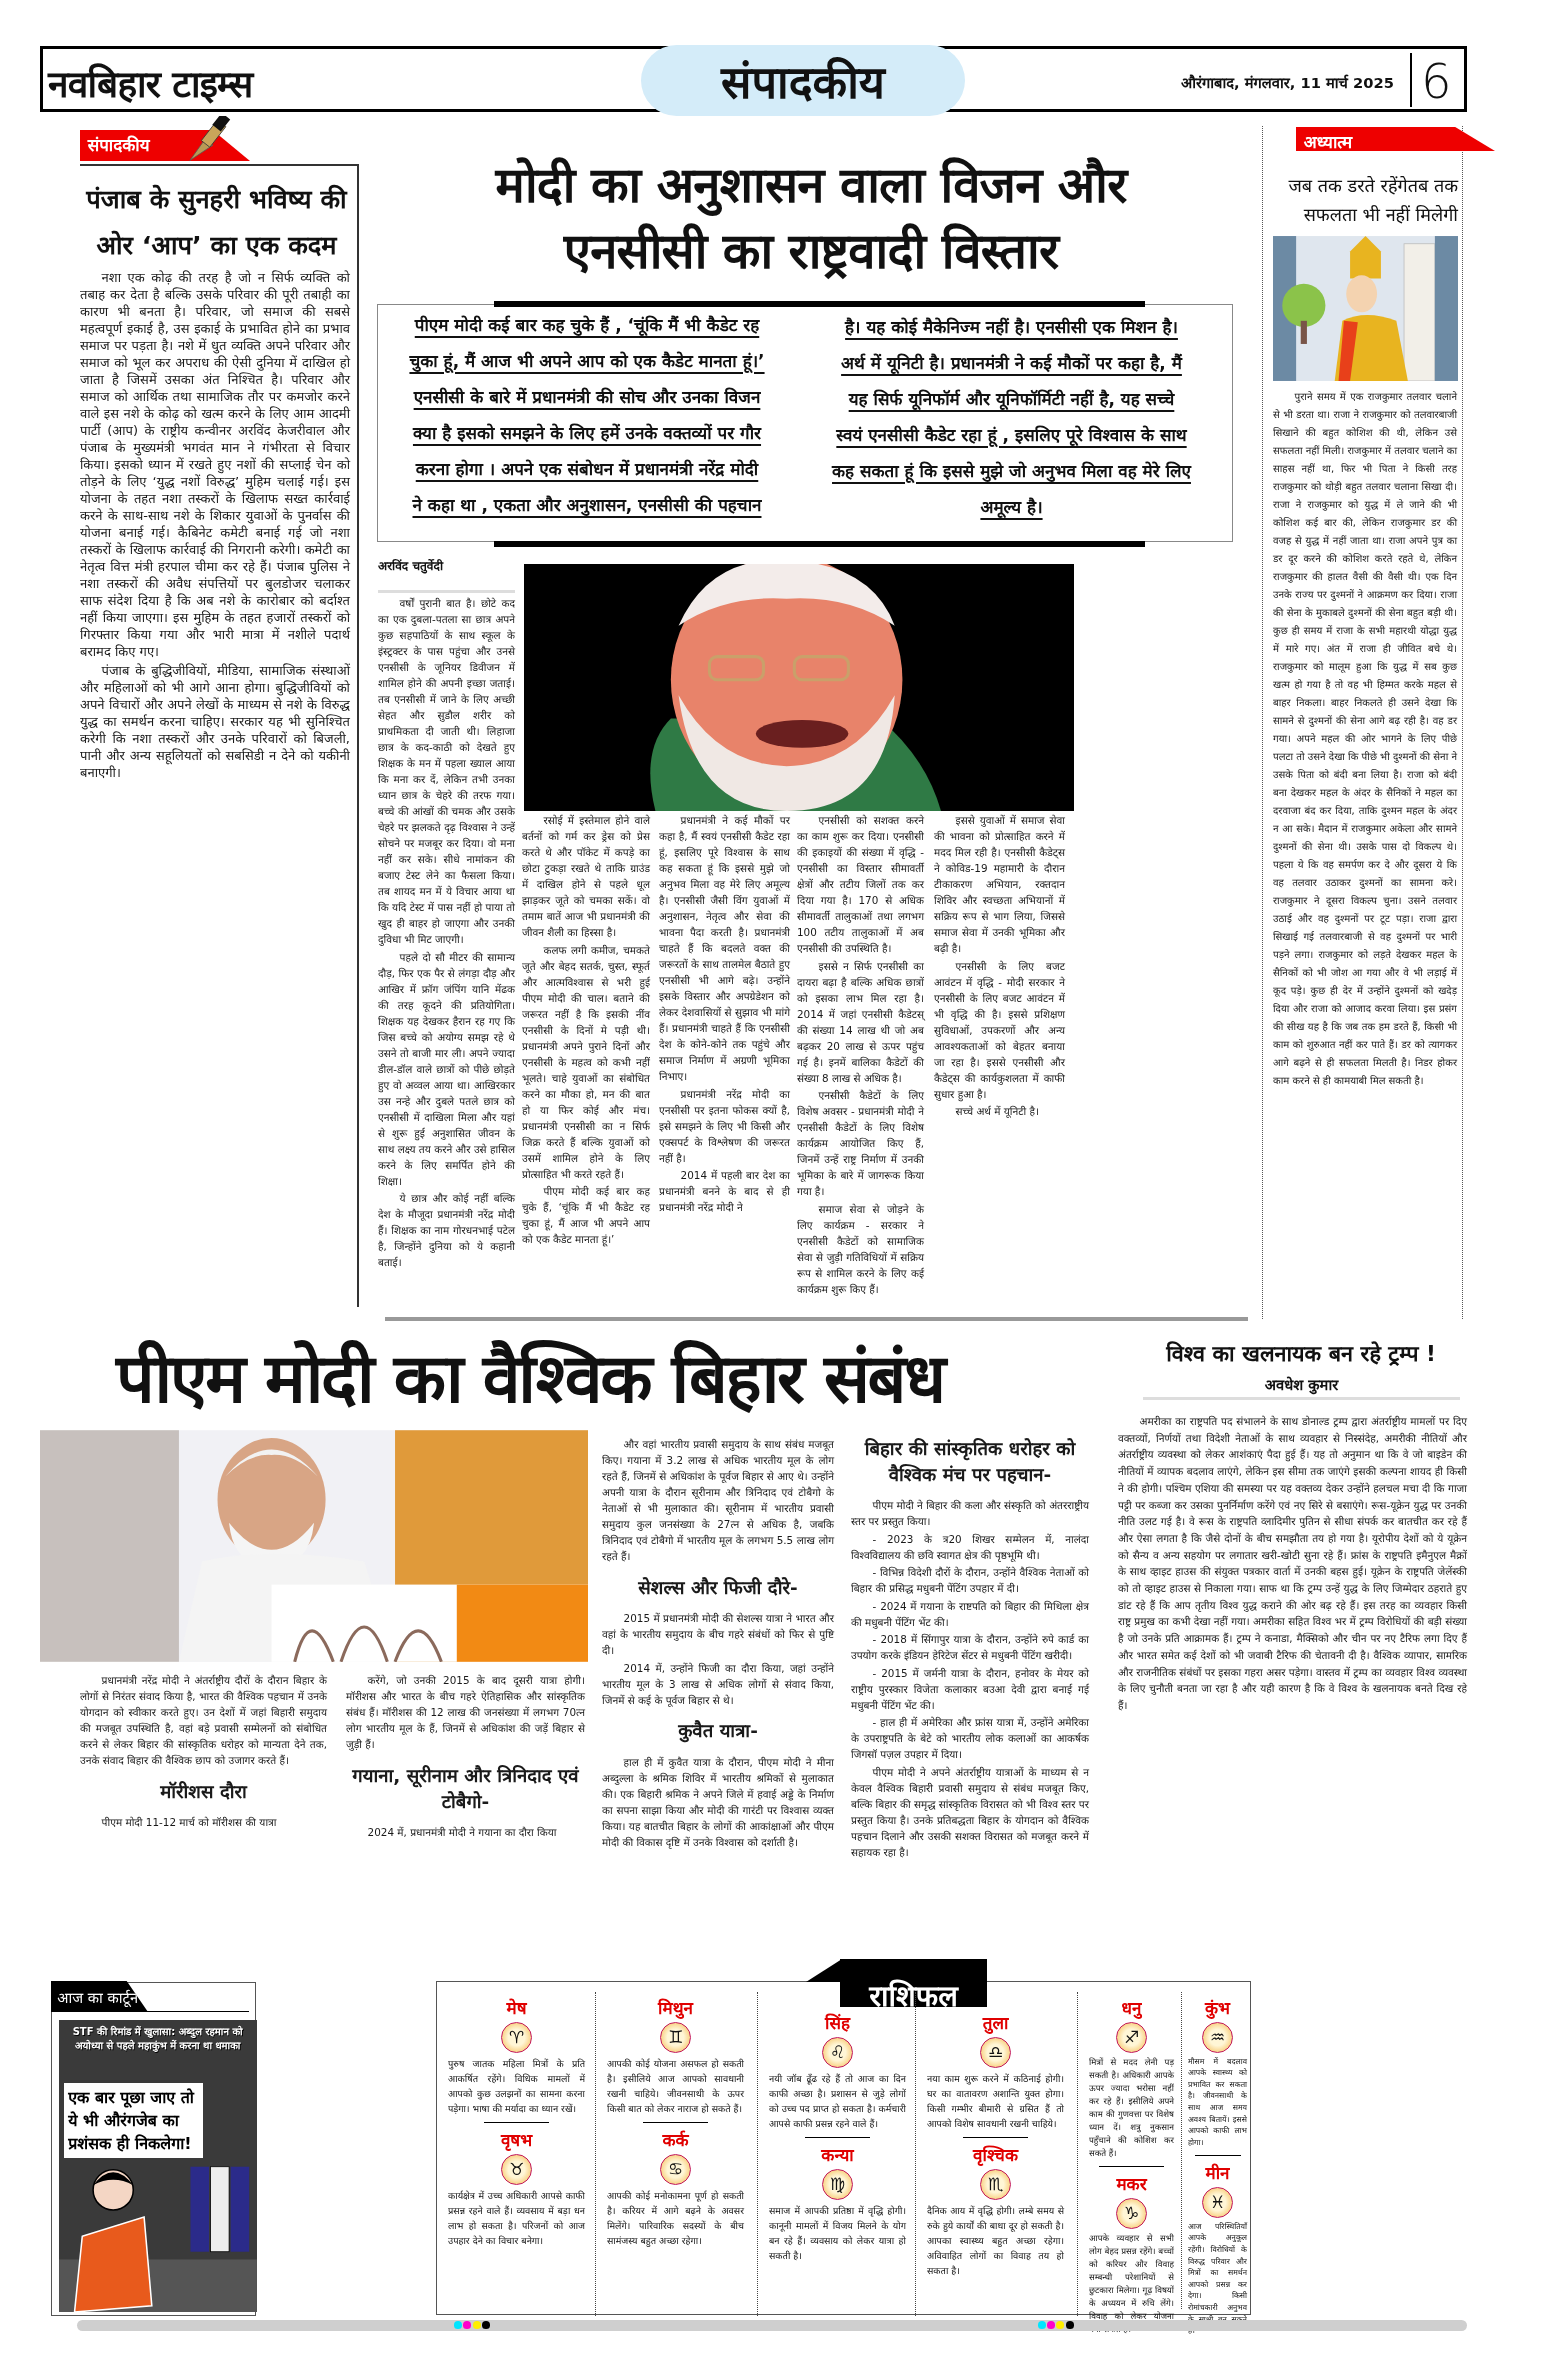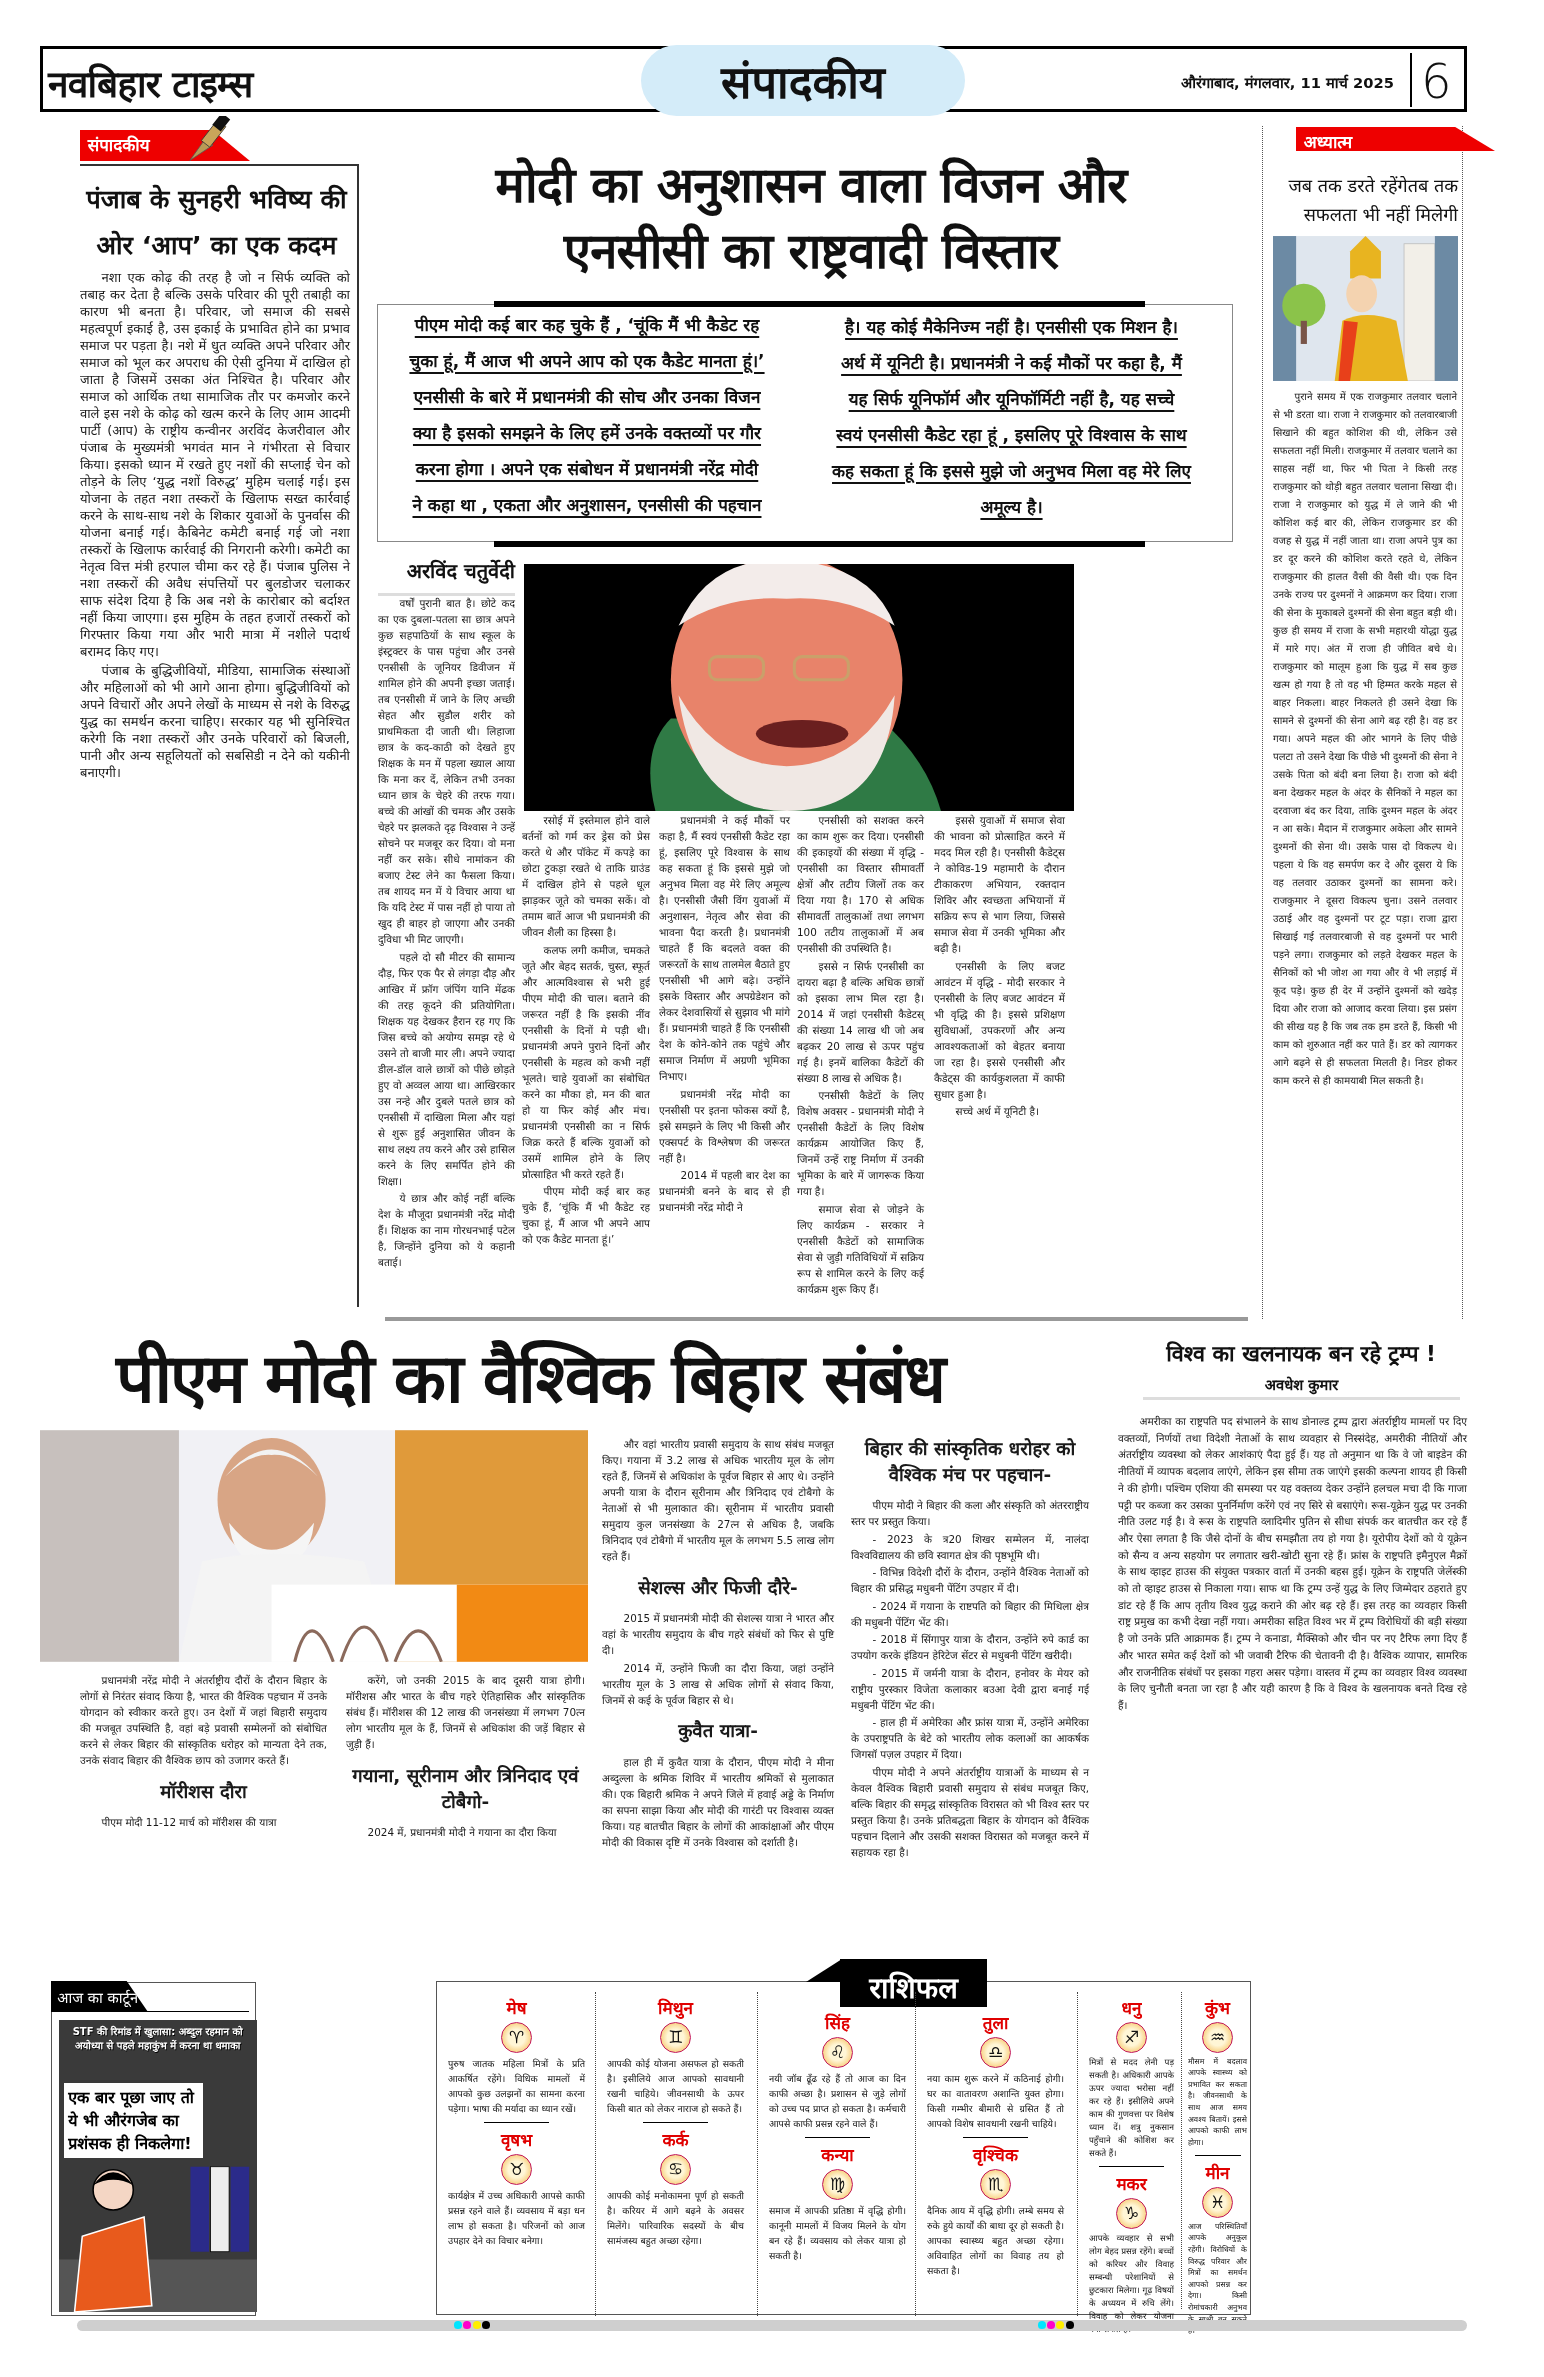--- a/index.html
+++ b/index.html
@@ -28,21 +28,21 @@
   
   #lead-head { left: 371px; top: 153px; width: 880px; text-align: center; font-size: 49px; font-weight: bold; line-height: 66px; letter-spacing: -0.8px; }
   #quote-box { left: 377px; top: 304px; width: 856px; height: 238px; border: 1.2px solid #888; }
   #quote-bar-top { left: 494px; top: 301px; width: 651px; height: 6.2px; background: #000; }
   #quote-bar-bot { left: 494px; top: 541px; width: 651px; height: 6.2px; background: #000; }
   .quote-col { font-size: 17px; font-weight: bold; line-height: 36px; text-align: center; }
   .quote-col span { text-decoration: underline; text-decoration-thickness: 2.3px; text-underline-offset: 4.6px; }
   #quote-left { left: 386px; top: 307px; width: 402px; }
   #quote-right { left: 803px; top: 309px; width: 417px; }
 
-  #byline-1 { left: 378px; top: 557px; width: 137px; text-align: right; font-size: 20px; font-weight: bold; border-bottom: 3.1px solid #ddd; padding-bottom: 9px; }
+  #byline-1 { left: 378px; top: 557px; width: 137px; text-align: left; font-size: 12px; font-weight: bold; border-bottom: 3.1px solid #ddd; padding-bottom: 16px; }
   #lead-col1 { left: 378px; top: 595px; width: 137px; }
   #modi-photo { left: 524px; top: 564px; width: 550px; height: 247px; background: #000; overflow: hidden; }
   #lead-col2 { left: 522px; top: 812px; width: 128px; }
   #lead-col3 { left: 659px; top: 812px; width: 131px; }
   #lead-col4 { left: 797px; top: 812px; width: 127px; }
   #lead-col5 { left: 934px; top: 568px; width: 131px; }
   #lead-bottom-rule { left: 385px; top: 1317px; width: 863px; height: 3.9px; background: #999; }
 
   
   #adh-box { left: 1262px; top: 126px; width: 201px; height: 1193px; border-left: 0.8px dotted #555; border-right: 0.8px dotted #555; }
@@ -66,21 +66,21 @@
   #trump-body { left: 1118px; top: 1413px; width: 349px; font-size: 10.4px; line-height: 16.7px; }
 
   
   #cartoon-box { left: 51px; top: 1982px; width: 205px; height: 334px; border: 1.5px solid #555; }
   #cartoon-tab { left: 51px; top: 1981px; width: 97px; height: 31px; background: #000; color: #fff; font-size: 14.7px; font-weight: normal; padding: 6.2px 6.2px; clip-path: polygon(0 0, 78% 0, 100% 100%, 0 100%); }
   #cartoon-rule { left: 147px; top: 2011px; width: 102px; height: 0.8px; background: #000; }
   #cartoon-img { left: 59px; top: 2020px; width: 204px; height: 293px; background: #3a3a3a; overflow: hidden; }
 
   
   #rashi-box { left: 436px; top: 1981px; width: 815px; height: 334px; border: 1.5px solid #555; }
-  #rashi-tab { left: 840px; top: 1959px; width: 147px; height: 48px; background: #000; color: #fff; font-size: 29px; font-weight: bold; text-align: center; padding-top: 8px; }
+  #rashi-tab { left: 840px; top: 1959px; width: 147px; height: 48px; background: #000; color: #fff; font-size: 29px; font-weight: bold; text-align: center; padding-top: 16px; }
   #rashi-tab-notch { left: 806px; top: 1959px; width: 36px; height: 23px; background: #000; clip-path: polygon(100% 0, 100% 100%, 0 100%); }
   .rashi-col { width: 137px; position: absolute; }
   .rashi-sep { position: absolute; top: 1992px; height: 324px; width: 0; border-left: 0.8px dotted #444; }
   .rashi-name { color: #e00000; font-size: 17px; font-weight: bold; text-align: center; line-height: 23px; }
   .rashi-icon { width: 31px; height: 31px; border-radius: 50%; margin: 1.5px auto 3.1px; display:flex; align-items:center; justify-content:center; font-size: 17px; border: 1.5px solid #c2185b; background: radial-gradient(circle,#fff6d6 40%,#f3b340 100%); }
   .rashi-text { font-size: 9.4px; line-height: 15px; text-align: justify; }
   .rashi-rule { width: 65px; height: 1.5px; background: #000; margin: 6.2px auto 6.2px; }
 
   
   #footer-bar { left: 77px; top: 2320px; width: 1390px; height: 10.8px; background: #cfcfcf; border-radius: 5.4px; }

